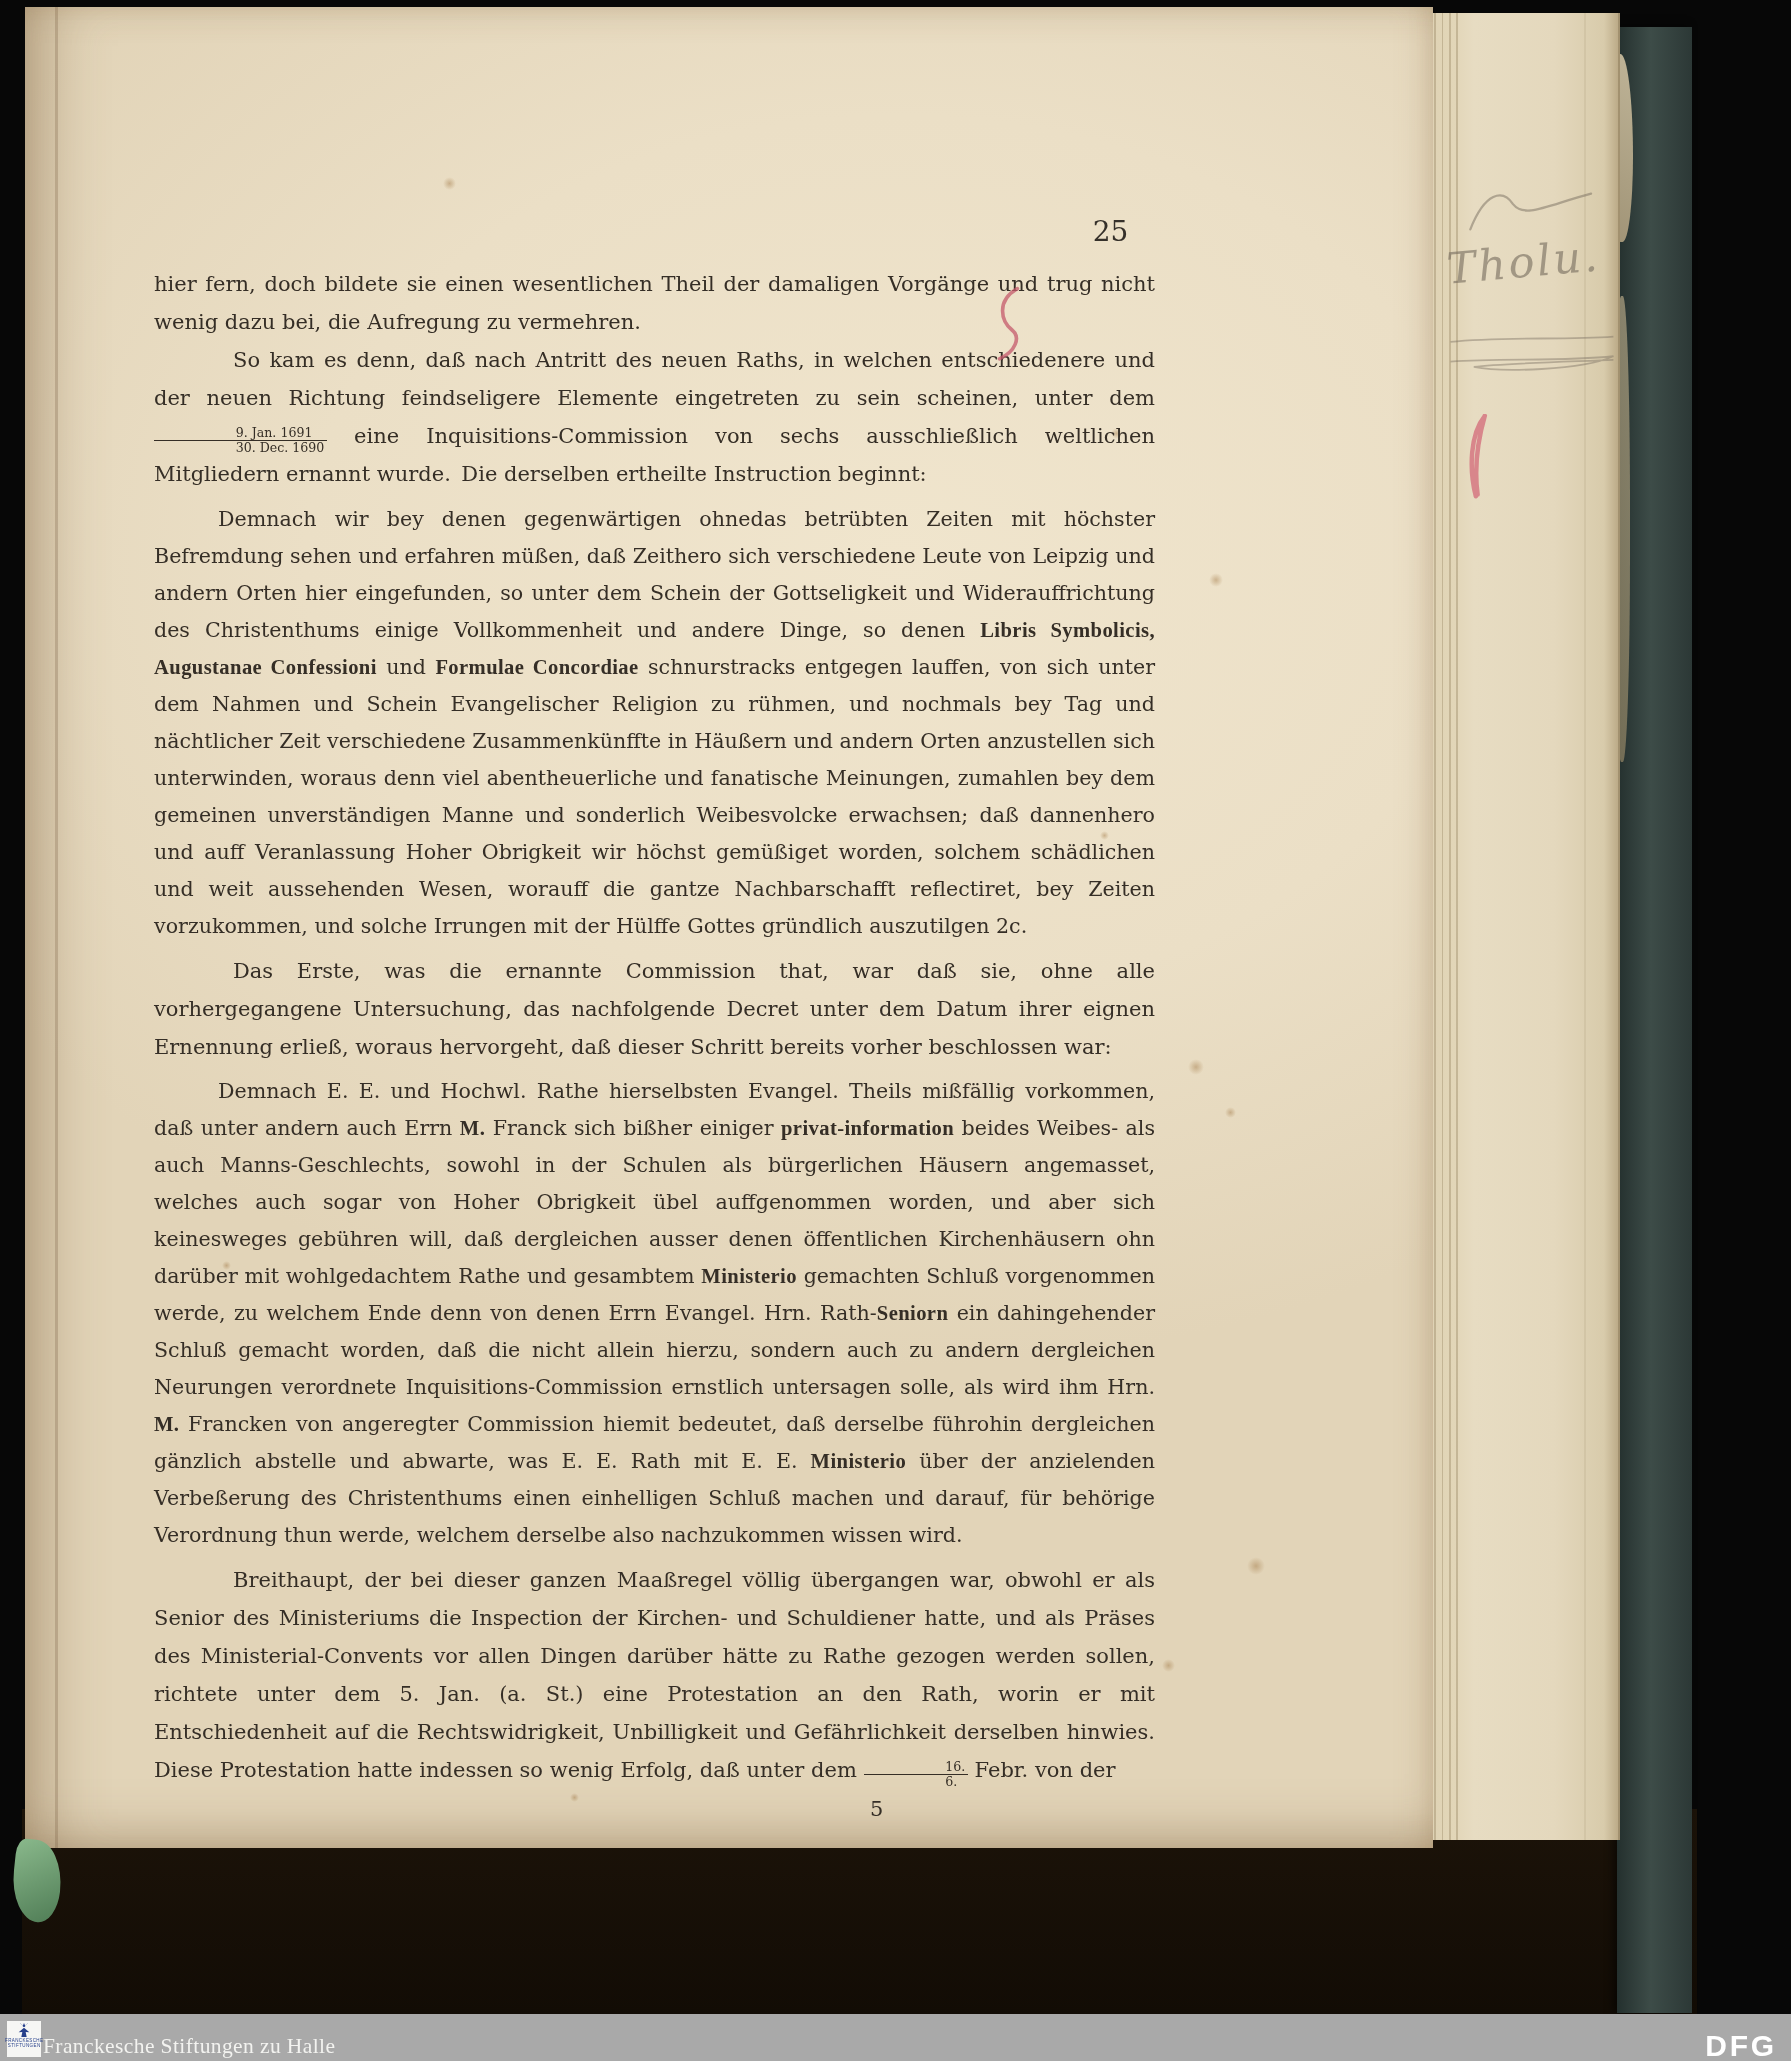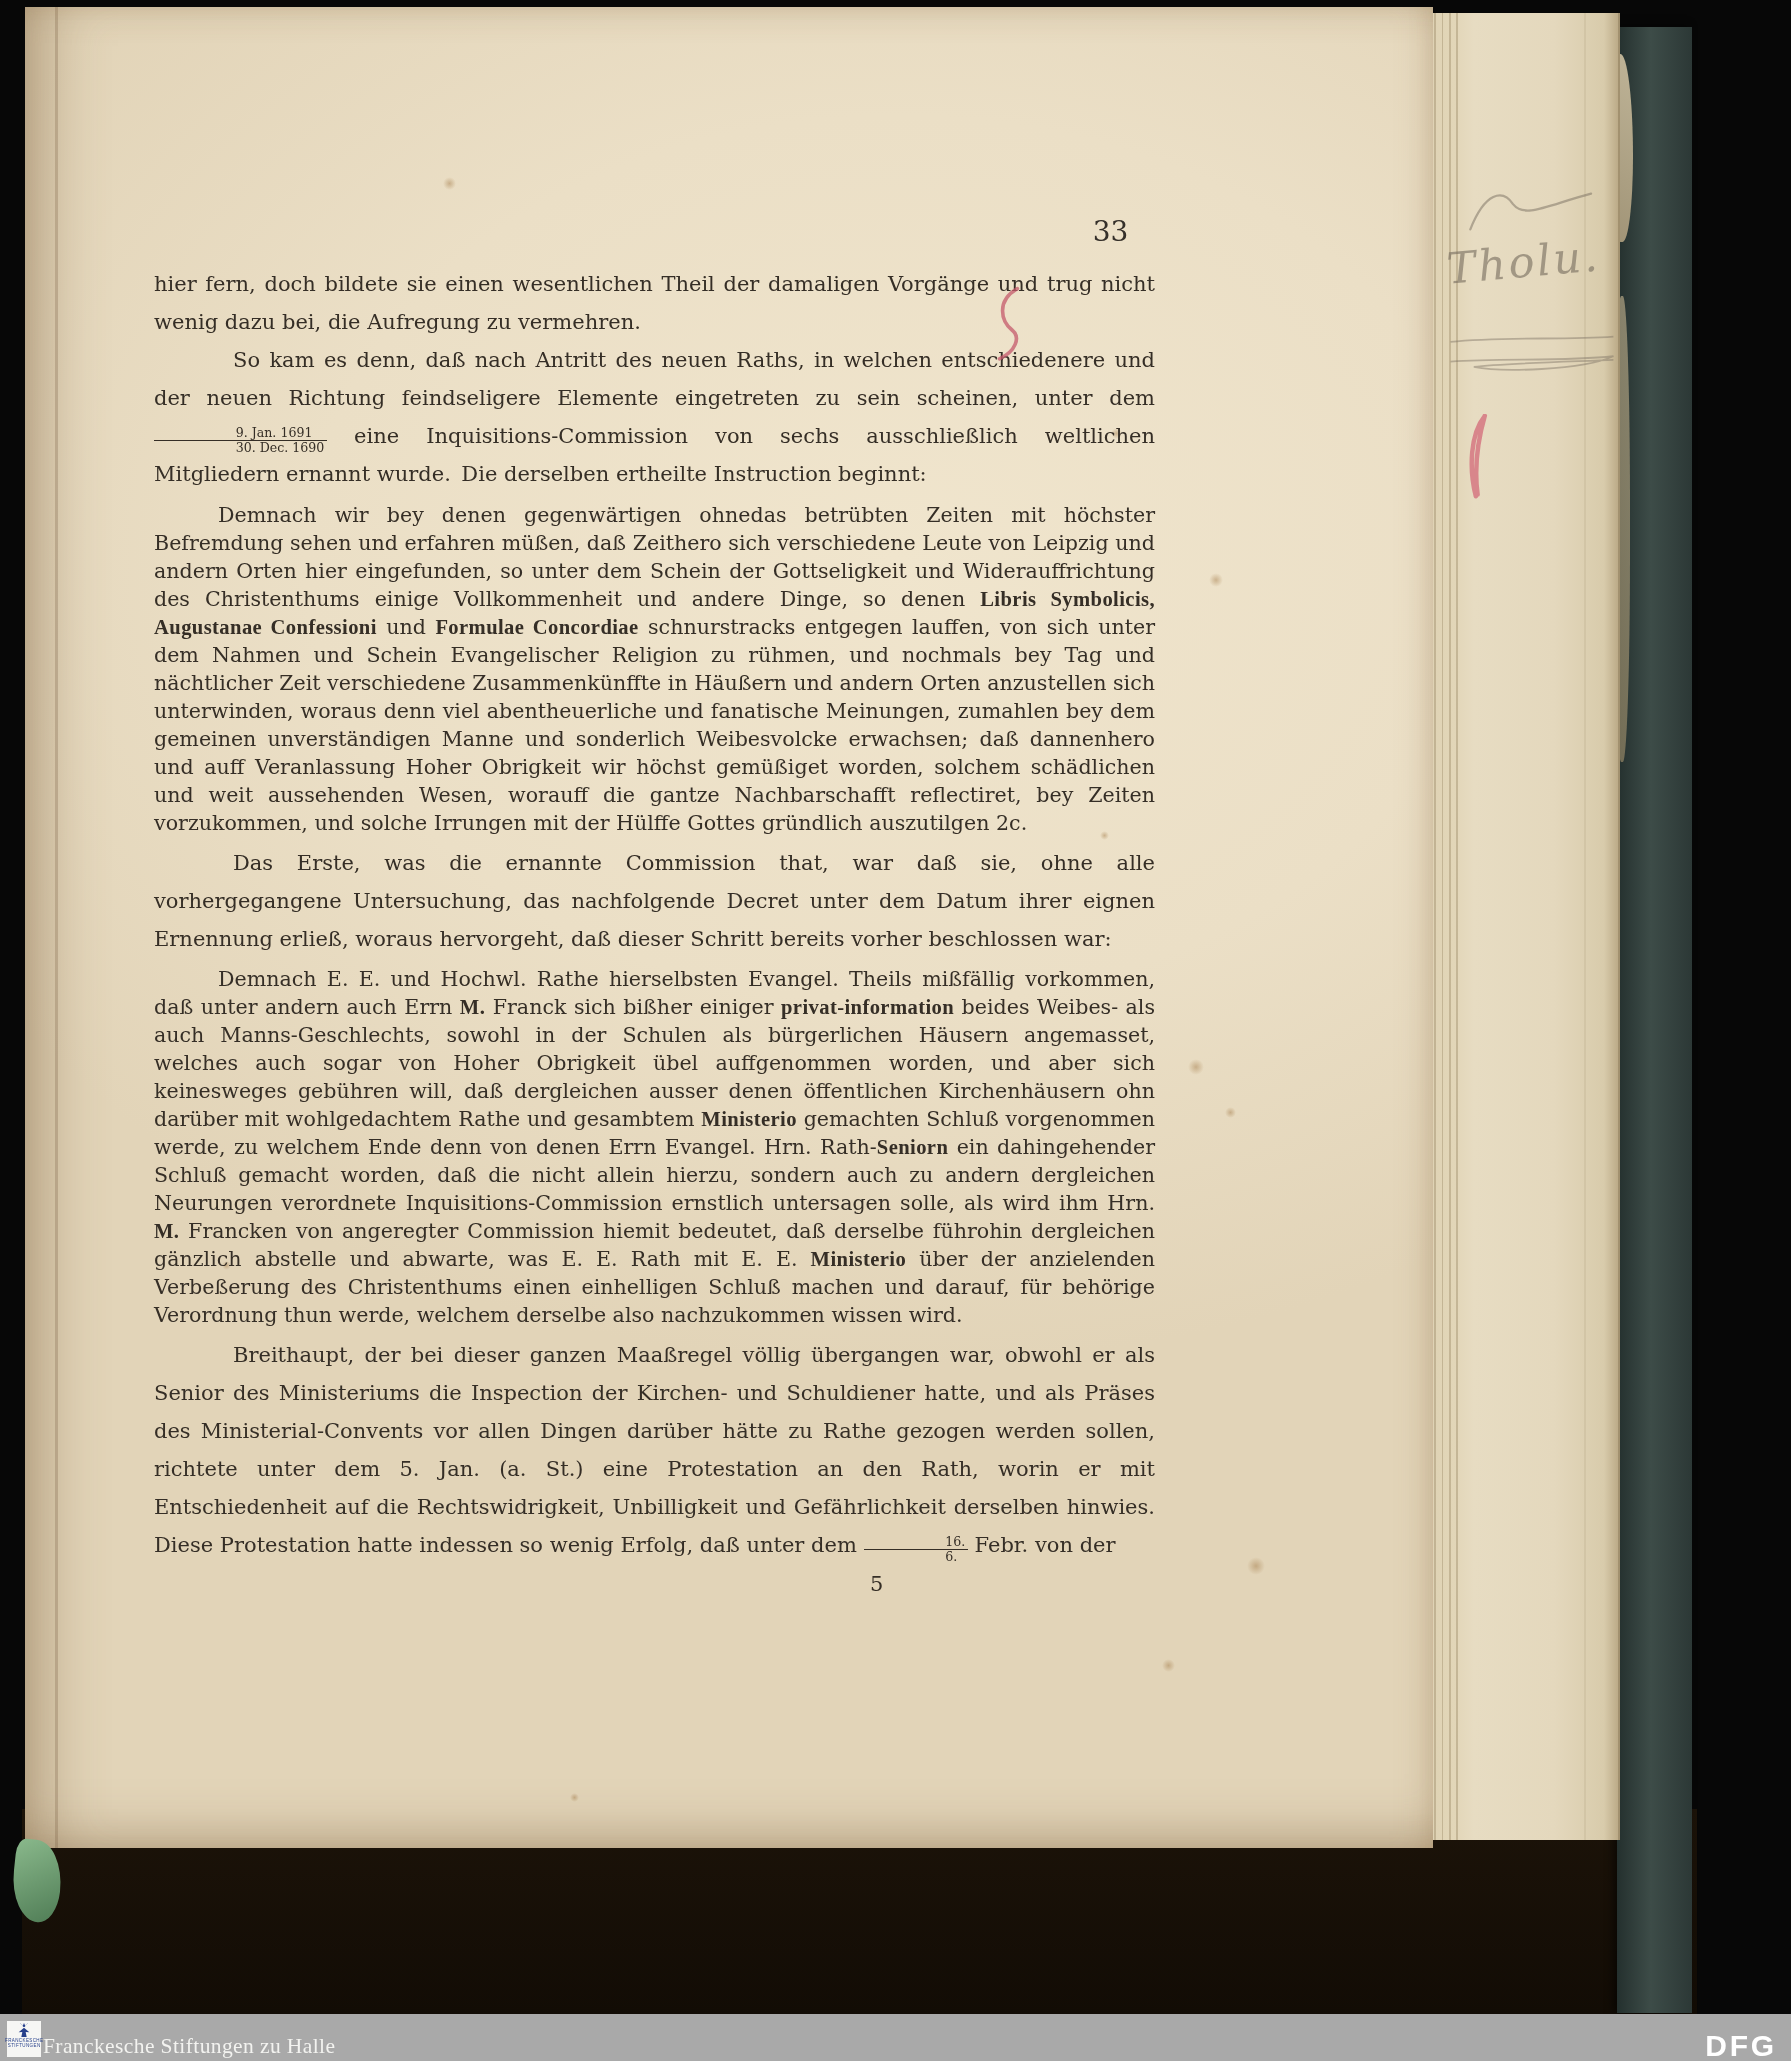--- a/index.html
+++ b/index.html
@@ -38,21 +38,21 @@
 
   
   .spot{position:absolute;border-radius:50%;background:radial-gradient(circle,rgba(150,105,50,.4),rgba(150,105,50,0) 70%);}
 
   
   .page-number{position:absolute;left:1057px;top:215px;width:107px;text-align:center;
                font-size:28px;color:#35302a;}
   .text-block{position:absolute;left:154px;top:265px;width:1001px;color:#352e26;}
   .text-block p{margin:0;text-align:justify;hyphens:none;}
   .text-block p.body{font-size:21px;line-height:38px;}
-  .text-block p.quote{font-size:20.6px;line-height:28px;margin:7.2px 0;}
+  .text-block p.quote{font-size:20.6px;line-height:37px;margin:7.2px 0;}
   .text-block p.indent{text-indent:79px;}
   .text-block p.quote.indent{text-indent:64px;}
   .text-block .b{font-family:"Liberation Serif",serif;font-weight:bold;letter-spacing:0.4px;}
   .frac{display:inline-block;vertical-align:-9px;text-align:left;font-size:.6em;line-height:1.15;}
   .frac .top{display:block;border-bottom:1.3px solid #352e26;padding:0 2.7px;}
   .frac .bot{display:block;padding:0 2.7px;}
   .sig{font-size:26px;line-height:36px;margin-left:716px !important;text-align:left !important;}
 
   
   .red-mark-page{position:absolute;left:976px;top:285px;}
@@ -104,21 +104,21 @@
   <div class="spot" style="left:1111px;top:428px;width:10.7px;height:10.7px;"></div>
   <div class="spot" style="left:1209px;top:573px;width:14.3px;height:14.3px;"></div>
   <div class="spot" style="left:1100px;top:831px;width:9px;height:9px;"></div>
   <div class="spot" style="left:1188px;top:1059px;width:16px;height:16px;"></div>
   <div class="spot" style="left:1225px;top:1107px;width:10.7px;height:10.7px;"></div>
   <div class="spot" style="left:222px;top:1261px;width:9px;height:9px;"></div>
   <div class="spot" style="left:1247px;top:1557px;width:18px;height:18px;"></div>
   <div class="spot" style="left:1162px;top:1659px;width:12.5px;height:12.5px;"></div>
   <div class="spot" style="left:570px;top:1793px;width:9px;height:9px;"></div>
 
-  <div class="page-number">33</div>
+  <div class="page-number">25</div>
 
   <div class="text-block">
       <p class="body"><span>hier fern, doch bildete sie einen wesentlichen Theil der damaligen Vorgänge und trug nicht wenig dazu bei, die Aufregung zu vermehren.</span></p>
       <p class="body indent"><span>So kam es denn, daß nach Antritt des neuen Raths, in welchen entschiedenere und der neuen Richtung feindseligere Elemente eingetreten zu sein scheinen, unter dem </span><span class="frac"><span class="top">9. Jan. 1691</span><span class="bot">30. Dec. 1690</span></span><span> eine Inquisitions-Commission von sechs ausschließlich weltlichen Mitgliedern ernannt wurde. Die derselben ertheilte Instruction beginnt:</span></p>
       <p class="quote indent"><span>Demnach wir bey denen gegenwärtigen ohnedas betrübten Zeiten mit höchster Befremdung sehen und erfahren müßen, daß Zeithero sich verschiedene Leute von Leipzig und andern Orten hier eingefunden, so unter dem Schein der Gottseligkeit und Widerauffrichtung des Christenthums einige Vollkommenheit und andere Dinge, so denen </span><span class="b">Libris Symbolicis, Augustanae Confessioni</span><span> und </span><span class="b">Formulae Concordiae</span><span> schnurstracks entgegen lauffen, von sich unter dem Nahmen und Schein Evangelischer Religion zu rühmen, und nochmals bey Tag und nächtlicher Zeit verschiedene Zusammenkünffte in Häußern und andern Orten anzustellen sich unterwinden, woraus denn viel abentheuerliche und fanatische Meinungen, zumahlen bey dem gemeinen unverständigen Manne und sonderlich Weibesvolcke erwachsen; daß dannenhero und auff Veranlassung Hoher Obrigkeit wir höchst gemüßiget worden, solchem schädlichen und weit aussehenden Wesen, worauff die gantze Nachbarschafft reflectiret, bey Zeiten vorzukommen, und solche Irrungen mit der Hülffe Gottes gründlich auszutilgen 2c.</span></p>
       <p class="body indent"><span>Das Erste, was die ernannte Commission that, war daß sie, ohne alle vorhergegangene Untersuchung, das nachfolgende Decret unter dem Datum ihrer eignen Ernennung erließ, woraus hervorgeht, daß dieser Schritt bereits vorher beschlossen war:</span></p>
       <p class="quote indent"><span>Demnach E. E. und Hochwl. Rathe hierselbsten Evangel. Theils mißfällig vorkommen, daß unter andern auch Errn </span><span class="b">M.</span><span> Franck sich bißher einiger </span><span class="b">privat-information</span><span> beides Weibes- als auch Manns-Geschlechts, sowohl in der Schulen als bürgerlichen Häusern angemasset, welches auch sogar von Hoher Obrigkeit übel auffgenommen worden, und aber sich keinesweges gebühren will, daß dergleichen ausser denen öffentlichen Kirchenhäusern ohn darüber mit wohlgedachtem Rathe und gesambtem </span><span class="b">Ministerio</span><span> gemachten Schluß vorgenommen werde, zu welchem Ende denn von denen Errn Evangel. Hrn. Rath-</span><span class="b">Seniorn</span><span> ein dahingehender Schluß gemacht worden, daß die nicht allein hierzu, sondern auch zu andern dergleichen Neurungen verordnete Inquisitions-Commission ernstlich untersagen solle, als wird ihm Hrn. </span><span class="b">M.</span><span> Francken von angeregter Commission hiemit bedeutet, daß derselbe führohin dergleichen gänzlich abstelle und abwarte, was E. E. Rath mit E. E. </span><span class="b">Ministerio</span><span> über der anzielenden Verbeßerung des Christenthums einen einhelligen Schluß machen und darauf, für behörige Verordnung thun werde, welchem derselbe also nachzukommen wissen wird.</span></p>
       <p class="body indent"><span>Breithaupt, der bei dieser ganzen Maaßregel völlig übergangen war, obwohl er als Senior des Ministeriums die Inspection der Kirchen- und Schuldiener hatte, und als Präses des Ministerial-Convents vor allen Dingen darüber hätte zu Rathe gezogen werden sollen, richtete unter dem 5. Jan. (a. St.) eine Protestation an den Rath, worin er mit Entschiedenheit auf die Rechtswidrigkeit, Unbilligkeit und Gefährlichkeit derselben hinwies. Diese Protestation hatte indessen so wenig Erfolg, daß unter dem </span><span class="frac"><span class="top">16.</span><span class="bot">6.</span></span><span> Febr. von der</span></p>
       <p class="body sig">5</p>
     </div>

